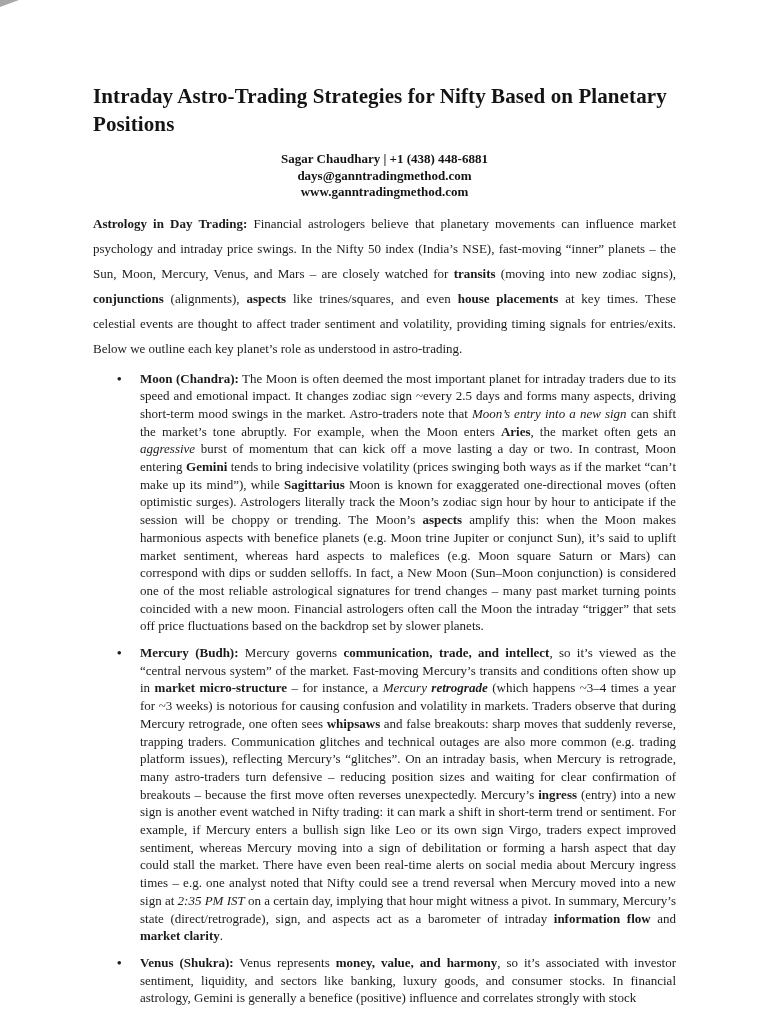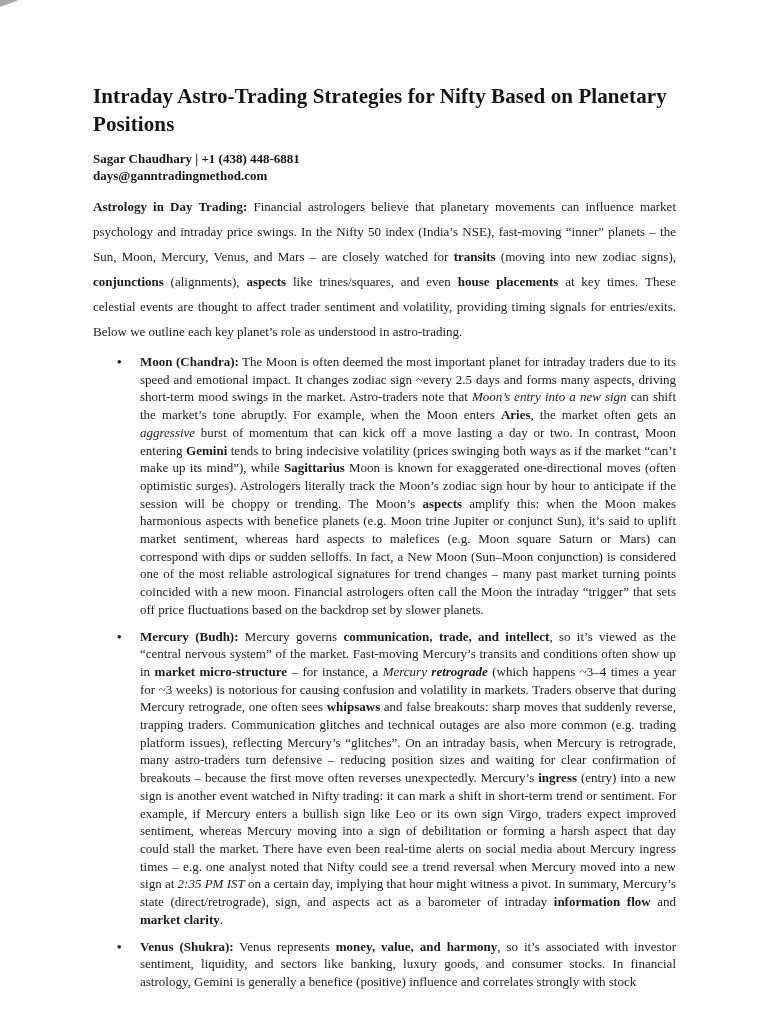--- a/index.html
+++ b/index.html
@@ -26,21 +26,21 @@
     margin: 0;
     max-width: 592px;
     font-size: 21px;
     font-weight: bold;
     line-height: 28px;
     color: #141414;
     letter-spacing: 0.1px;
   }
   .contact {
     margin-top: 13px;
-    text-align: left;
+    text-align: center;
     font-weight: bold;
     font-size: 13px;
     line-height: 16.5px;
     color: #141414;
   }
   .para {
     margin: 10px 0 0 0;
     font-size: 13px;
     line-height: 25px;
     text-align: justify;
@@ -74,20 +74,21 @@
 
 <div class="page">
   <div class="corner-sliver"></div>
   <div class="content">
 
     <h1 class="title">Intraday Astro-Trading Strategies for Nifty Based on Planetary Positions</h1>
 
     <div class="contact">
       <div>Sagar Chaudhary | +1 (438) 448-6881</div>
       <div>days@ganntradingmethod.com</div>
+      <div>www.ganntradingmethod.com</div>
     </div>
 
     <p class="para"><span class="rb">Astrology in Day Trading:</span><span> Financial astrologers believe that planetary movements can influence market psychology and intraday price swings. In the Nifty 50 index (India’s NSE), fast-moving “inner” planets – the Sun, Moon, Mercury, Venus, and Mars – are closely watched for </span><span class="rb">transits</span><span> (moving into new zodiac signs), </span><span class="rb">conjunctions</span><span> (alignments), </span><span class="rb">aspects</span><span> like trines/squares, and even </span><span class="rb">house placements</span><span> at key times. These celestial events are thought to affect trader sentiment and volatility, providing timing signals for entries/exits. Below we outline each key planet’s role as understood in astro-trading.</span></p>
 
     <ul class="bullets">
       <li class="bullet"><span class="rb">Moon (Chandra):</span><span> The Moon is often deemed the most important planet for intraday traders due to its speed and emotional impact. It changes zodiac sign ~every 2.5 days and forms many aspects, driving short-term mood swings in the market. Astro-traders note that </span><span class="ri">Moon’s entry into a new sign</span><span> can shift the market’s tone abruptly. For example, when the Moon enters </span><span class="rb">Aries</span><span>, the market often gets an </span><span class="ri">aggressive</span><span> burst of momentum that can kick off a move lasting a day or two. In contrast, Moon entering </span><span class="rb">Gemini</span><span> tends to bring indecisive volatility (prices swinging both ways as if the market “can’t make up its mind”), while </span><span class="rb">Sagittarius</span><span> Moon is known for exaggerated one-directional moves (often optimistic surges). Astrologers literally track the Moon’s zodiac sign hour by hour to anticipate if the session will be choppy or trending. The Moon’s </span><span class="rb">aspects</span><span> amplify this: when the Moon makes harmonious aspects with benefice planets (e.g. Moon trine Jupiter or conjunct Sun), it’s said to uplift market sentiment, whereas hard aspects to malefices (e.g. Moon square Saturn or Mars) can correspond with dips or sudden selloffs. In fact, a New Moon (Sun–Moon conjunction) is considered one of the most reliable astrological signatures for trend changes – many past market turning points coincided with a new moon. Financial astrologers often call the Moon the intraday “trigger” that sets off price fluctuations based on the backdrop set by slower planets.</span></li>
       <li class="bullet"><span class="rb">Mercury (Budh):</span><span> Mercury governs </span><span class="rb">communication, trade, and intellect</span><span>, so it’s viewed as the “central nervous system” of the market. Fast-moving Mercury’s transits and conditions often show up in </span><span class="rb">market micro-structure</span><span> – for instance, a </span><span class="ri">Mercury </span><span class="rb ri">retrograde</span><span> (which happens ~3–4 times a year for ~3 weeks) is notorious for causing confusion and volatility in markets. Traders observe that during Mercury retrograde, one often sees </span><span class="rb">whipsaws</span><span> and false breakouts: sharp moves that suddenly reverse, trapping traders. Communication glitches and technical outages are also more common (e.g. trading platform issues), reflecting Mercury’s “glitches”. On an intraday basis, when Mercury is retrograde, many astro-traders turn defensive – reducing position sizes and waiting for clear confirmation of breakouts – because the first move often reverses unexpectedly. Mercury’s </span><span class="rb">ingress</span><span> (entry) into a new sign is another event watched in Nifty trading: it can mark a shift in short-term trend or sentiment. For example, if Mercury enters a bullish sign like Leo or its own sign Virgo, traders expect improved sentiment, whereas Mercury moving into a sign of debilitation or forming a harsh aspect that day could stall the market. There have even been real-time alerts on social media about Mercury ingress times – e.g. one analyst noted that Nifty could see a trend reversal when Mercury moved into a new sign at </span><span class="ri">2:35 PM IST</span><span> on a certain day, implying that hour might witness a pivot. In summary, Mercury’s state (direct/retrograde), sign, and aspects act as a barometer of intraday </span><span class="rb">information flow</span><span> and </span><span class="rb">market clarity</span><span>.</span></li>
       <li class="bullet"><span class="rb">Venus (Shukra):</span><span> Venus represents </span><span class="rb">money, value, and harmony</span><span>, so it’s associated with investor sentiment, liquidity, and sectors like banking, luxury goods, and consumer stocks. In financial astrology, Gemini is generally a benefice (positive) influence and correlates strongly with stock</span></li>
     </ul>
 

